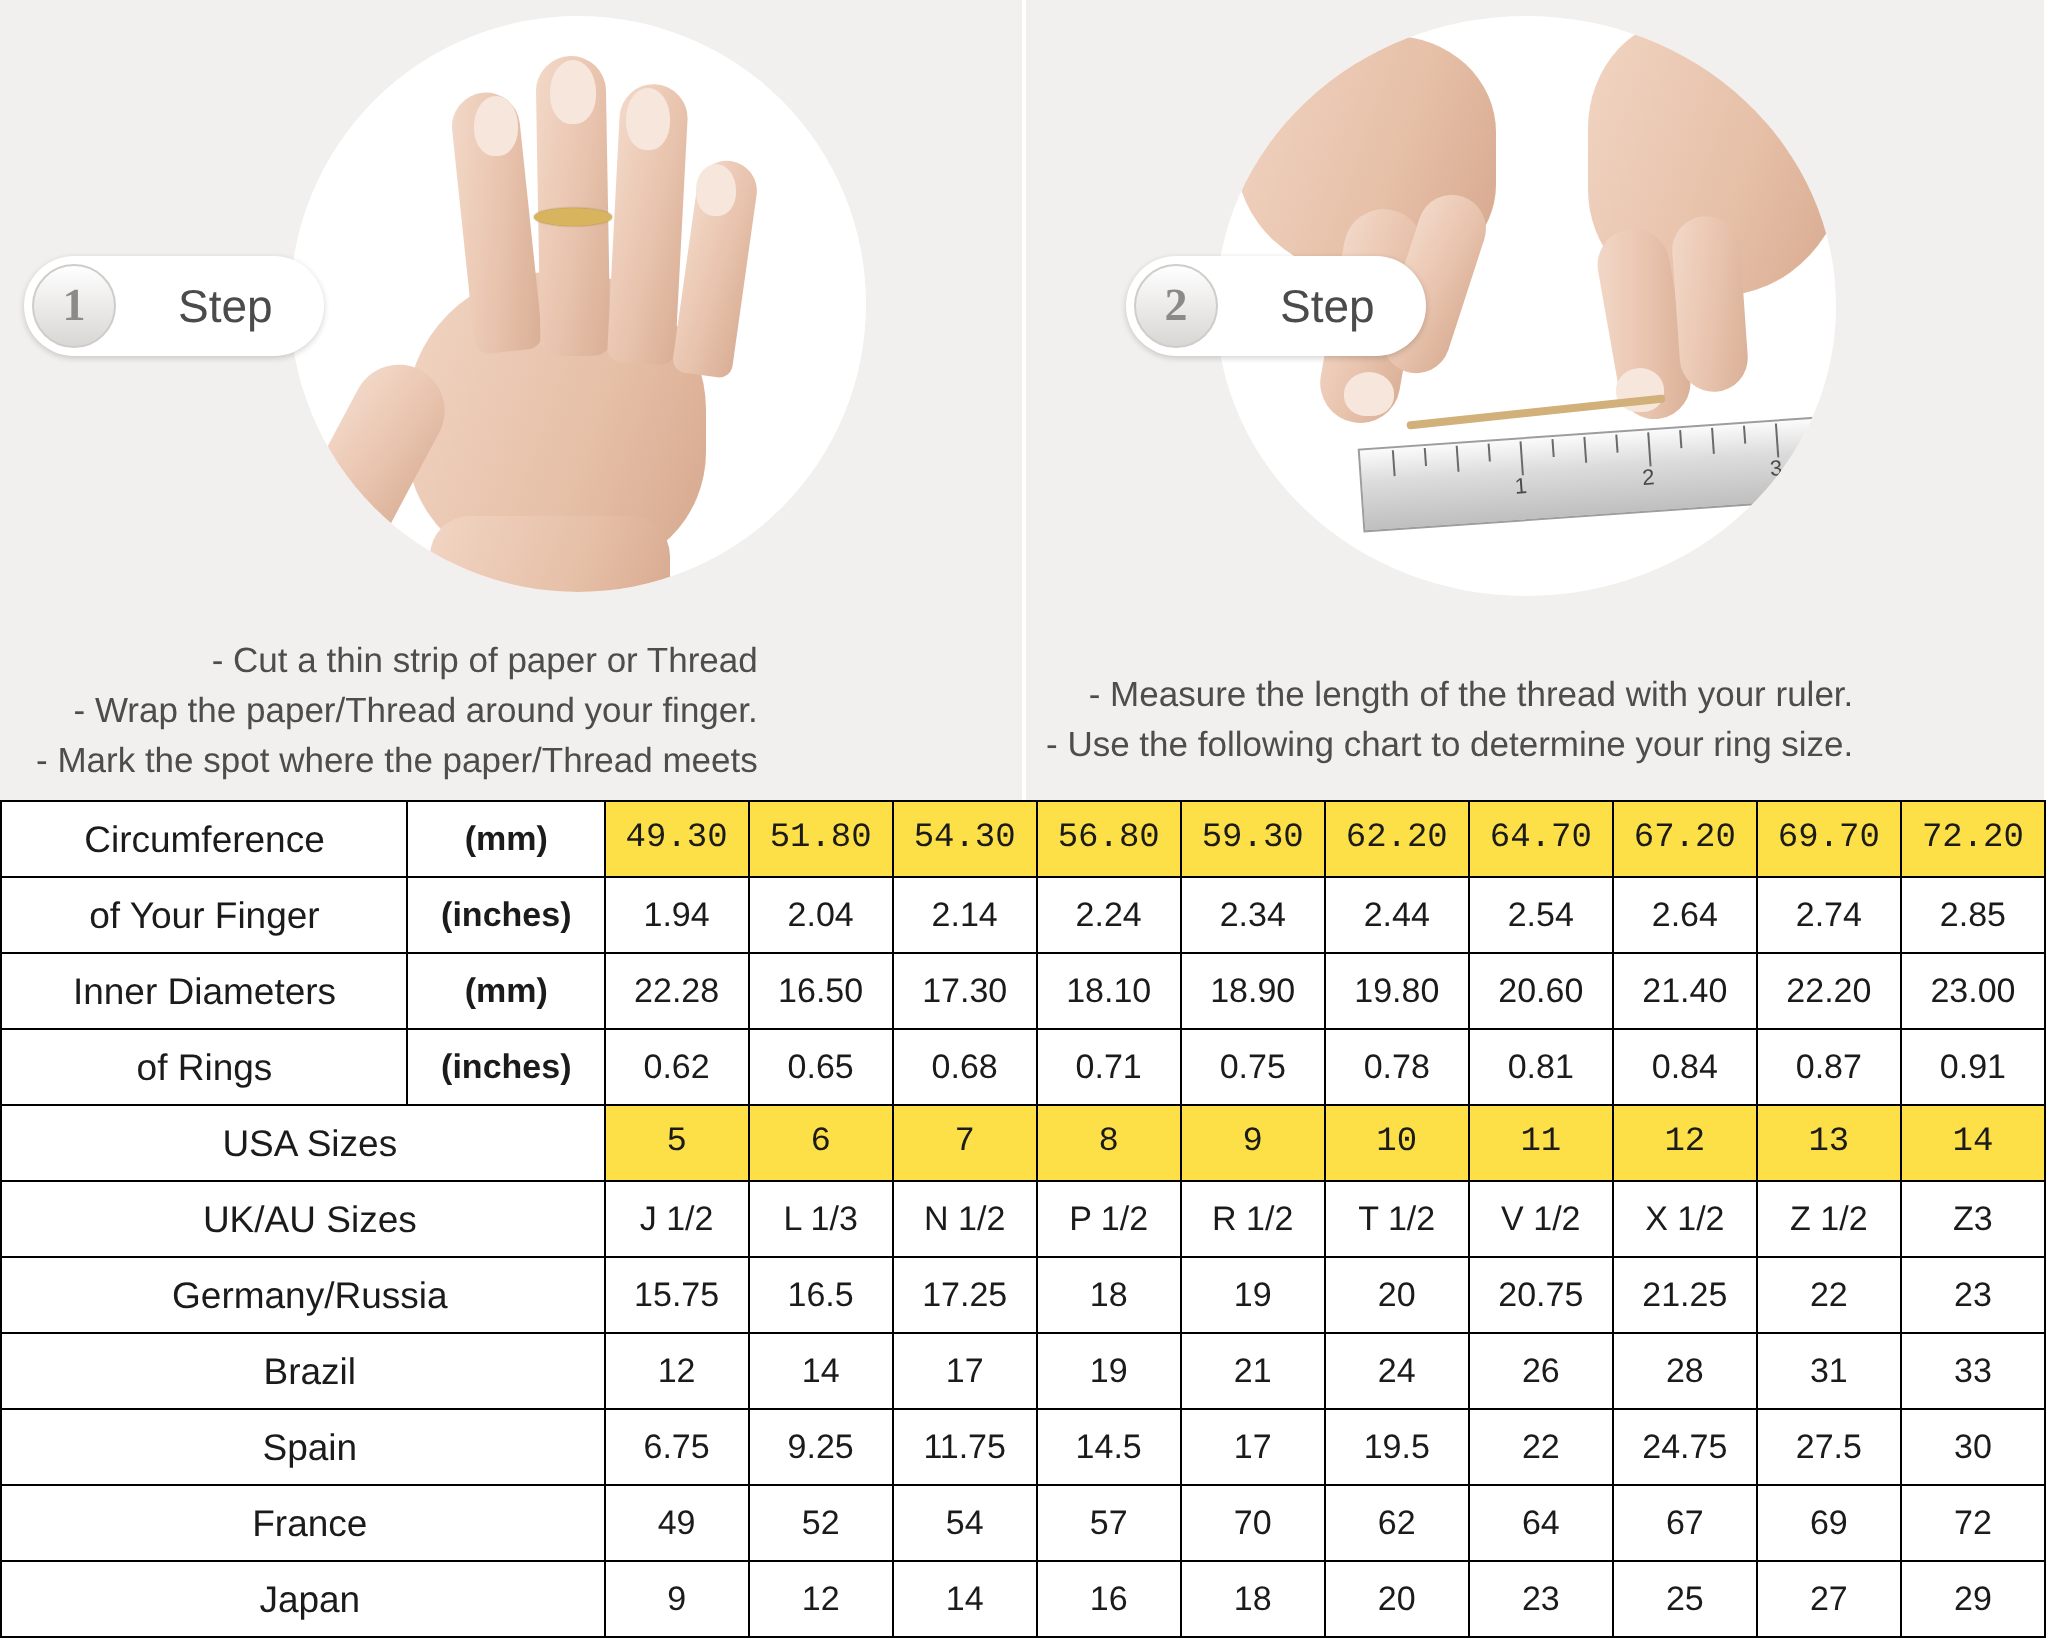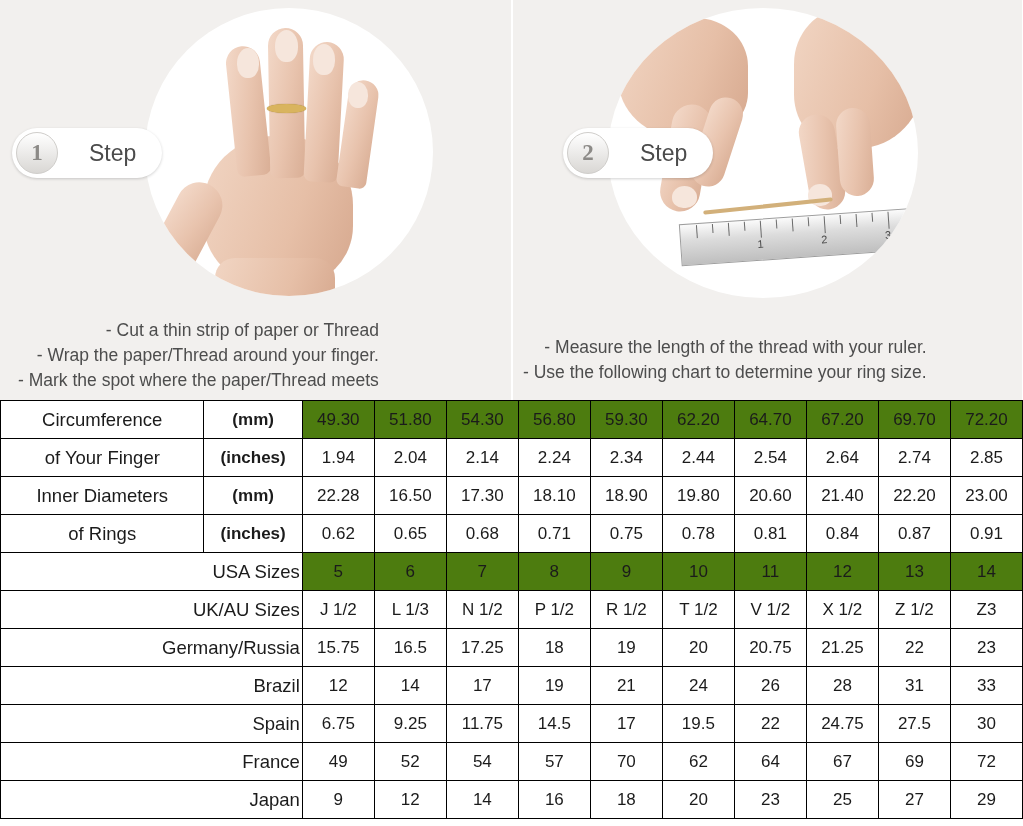--- a/index.html
+++ b/index.html
@@ -173,30 +173,30 @@
     font-family: "Liberation Sans", sans-serif;
     white-space: nowrap;
     overflow: hidden;
   }
   td.rowlabel {
     text-align: center;
     font-size: 18.5px;
     padding-left: 2px;
   }
   td.rowlabel-left {
-    text-align: right;
+    text-align: center;
     padding-left: 9px;
     font-size: 18.5px;
   }
   td.unit {
     text-align: center;
     font-size: 17px;
     font-weight: bold;
   }
-  td.shaded { background: #4d7c0f; }
+  td.shaded { background: #fde047; font-family: Liberation Mono, monospace; }
   .col-label { width: 178px; }
   .col-unit  { width: 86px; }
   .col-data  { width: 63px; }
 </style>
 </head>
 <body>
 
 <div id="page">
 
   <div class="top">

